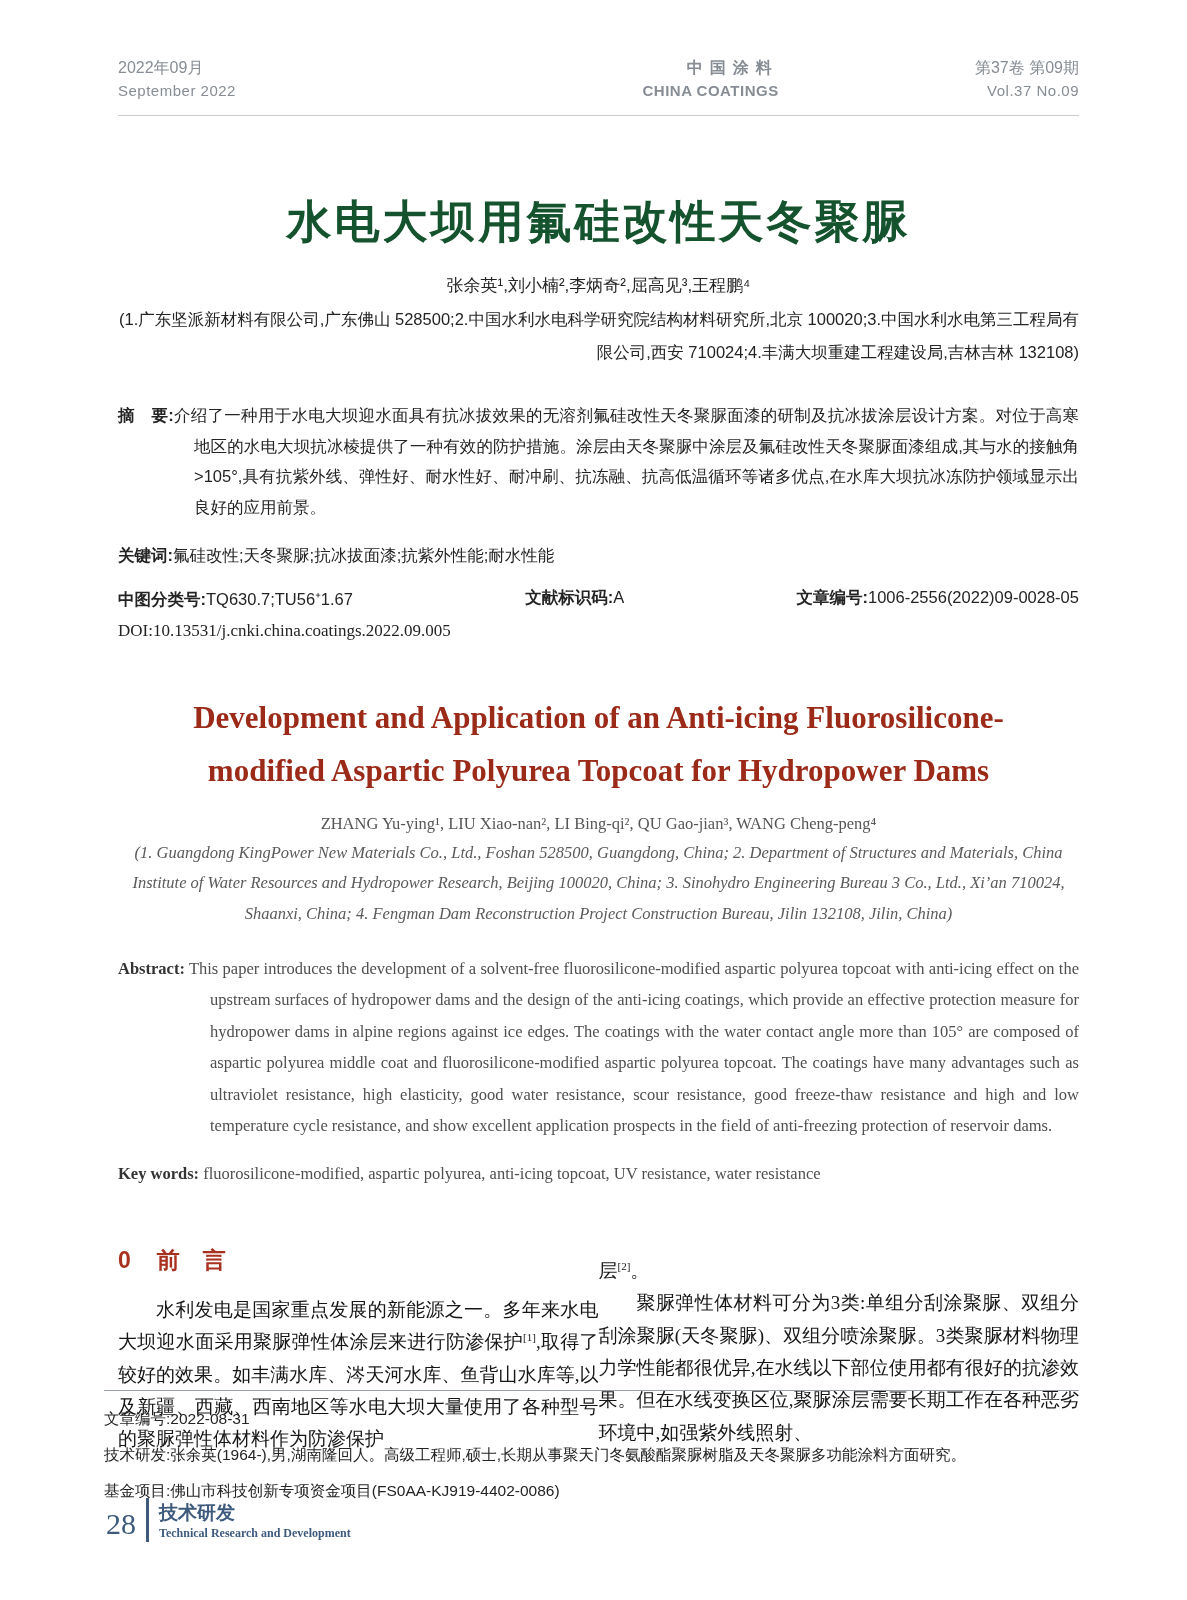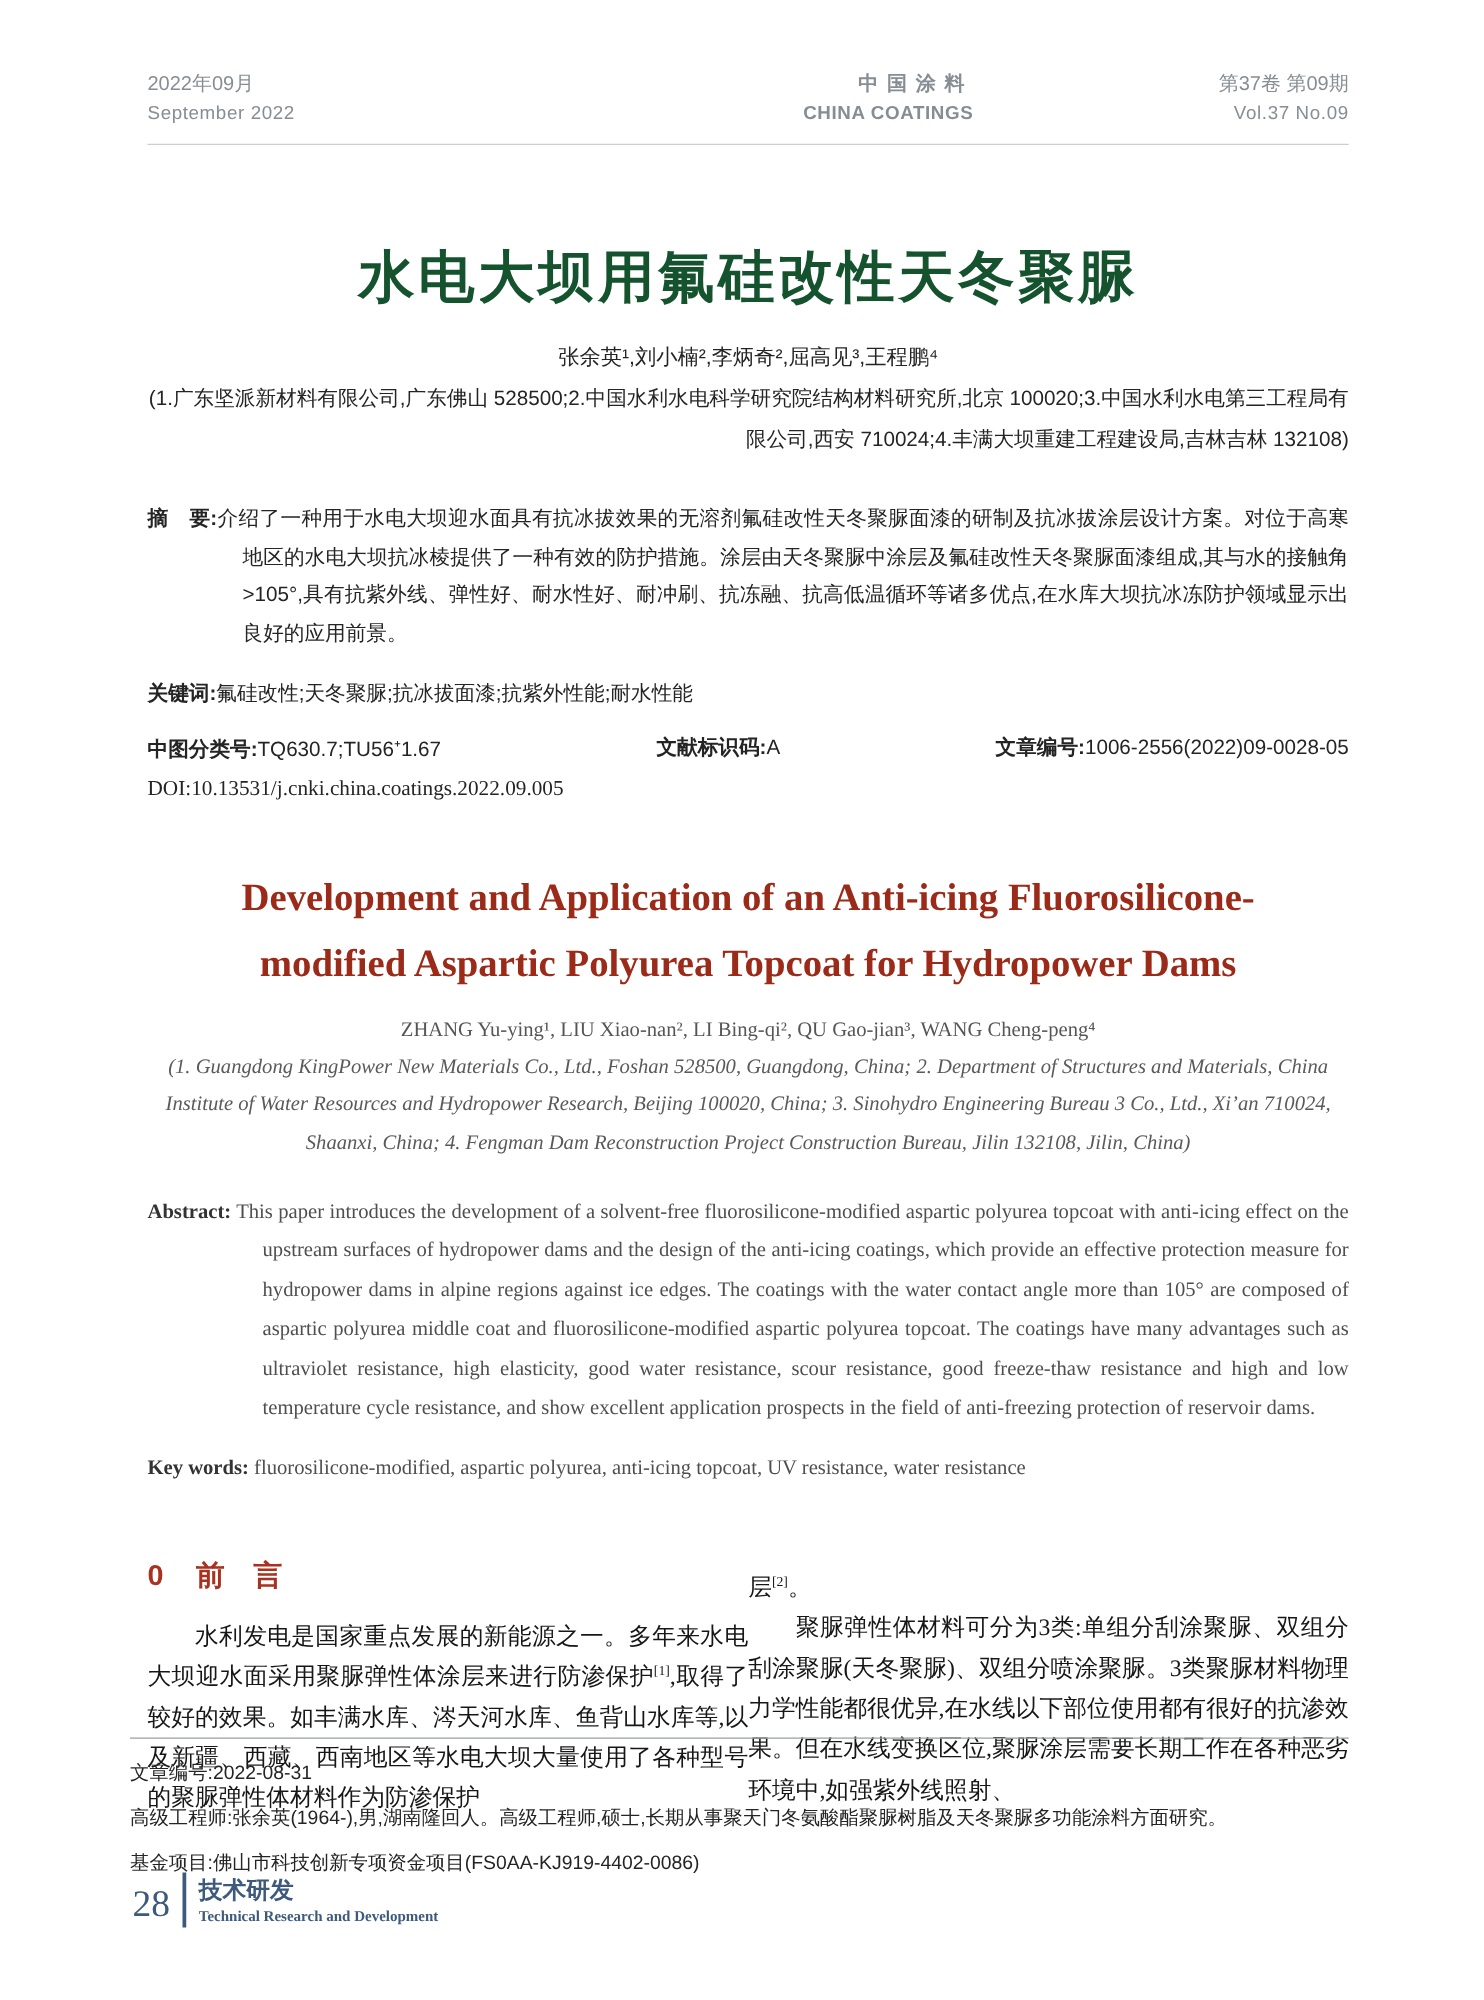--- a/index.html
+++ b/index.html
@@ -255,21 +255,21 @@
       <div class="col col-right">
         <p><span>层</span><sup>[2]</sup><span>。</span></p>
         <p class="indent">聚脲弹性体材料可分为3类:单组分刮涂聚脲、双组分刮涂聚脲(天冬聚脲)、双组分喷涂聚脲。3类聚脲材料物理力学性能都很优异,在水线以下部位使用都有很好的抗渗效果。但在水线变换区位,聚脲涂层需要长期工作在各种恶劣环境中,如强紫外线照射、</p>
       </div>
     </div>
 
   </div>
 
   <div class="footnotes">
     <div><span>文章编号:</span><span>2022-08-31</span></div>
-    <div><span>高级工程师:</span><span>张余英(1964-),男,湖南隆回人。高级工程师,硕士,长期从事聚天门冬氨酸酯聚脲树脂及天冬聚脲多功能涂料方面研究。</span></div>
+    <div><span>技术研发:</span><span>张余英(1964-),男,湖南隆回人。高级工程师,硕士,长期从事聚天门冬氨酸酯聚脲树脂及天冬聚脲多功能涂料方面研究。</span></div>
     <div><span>基金项目:</span><span>佛山市科技创新专项资金项目(FS0AA-KJ919-4402-0086)</span></div>
   </div>
 
   <div class="footer">
     <div class="page-num">28</div>
     <div class="footer-divider"></div>
     <div class="footer-section">
       <div class="sec-cn">技术研发</div>
       <div class="sec-en">Technical Research and Development</div>
     </div>

